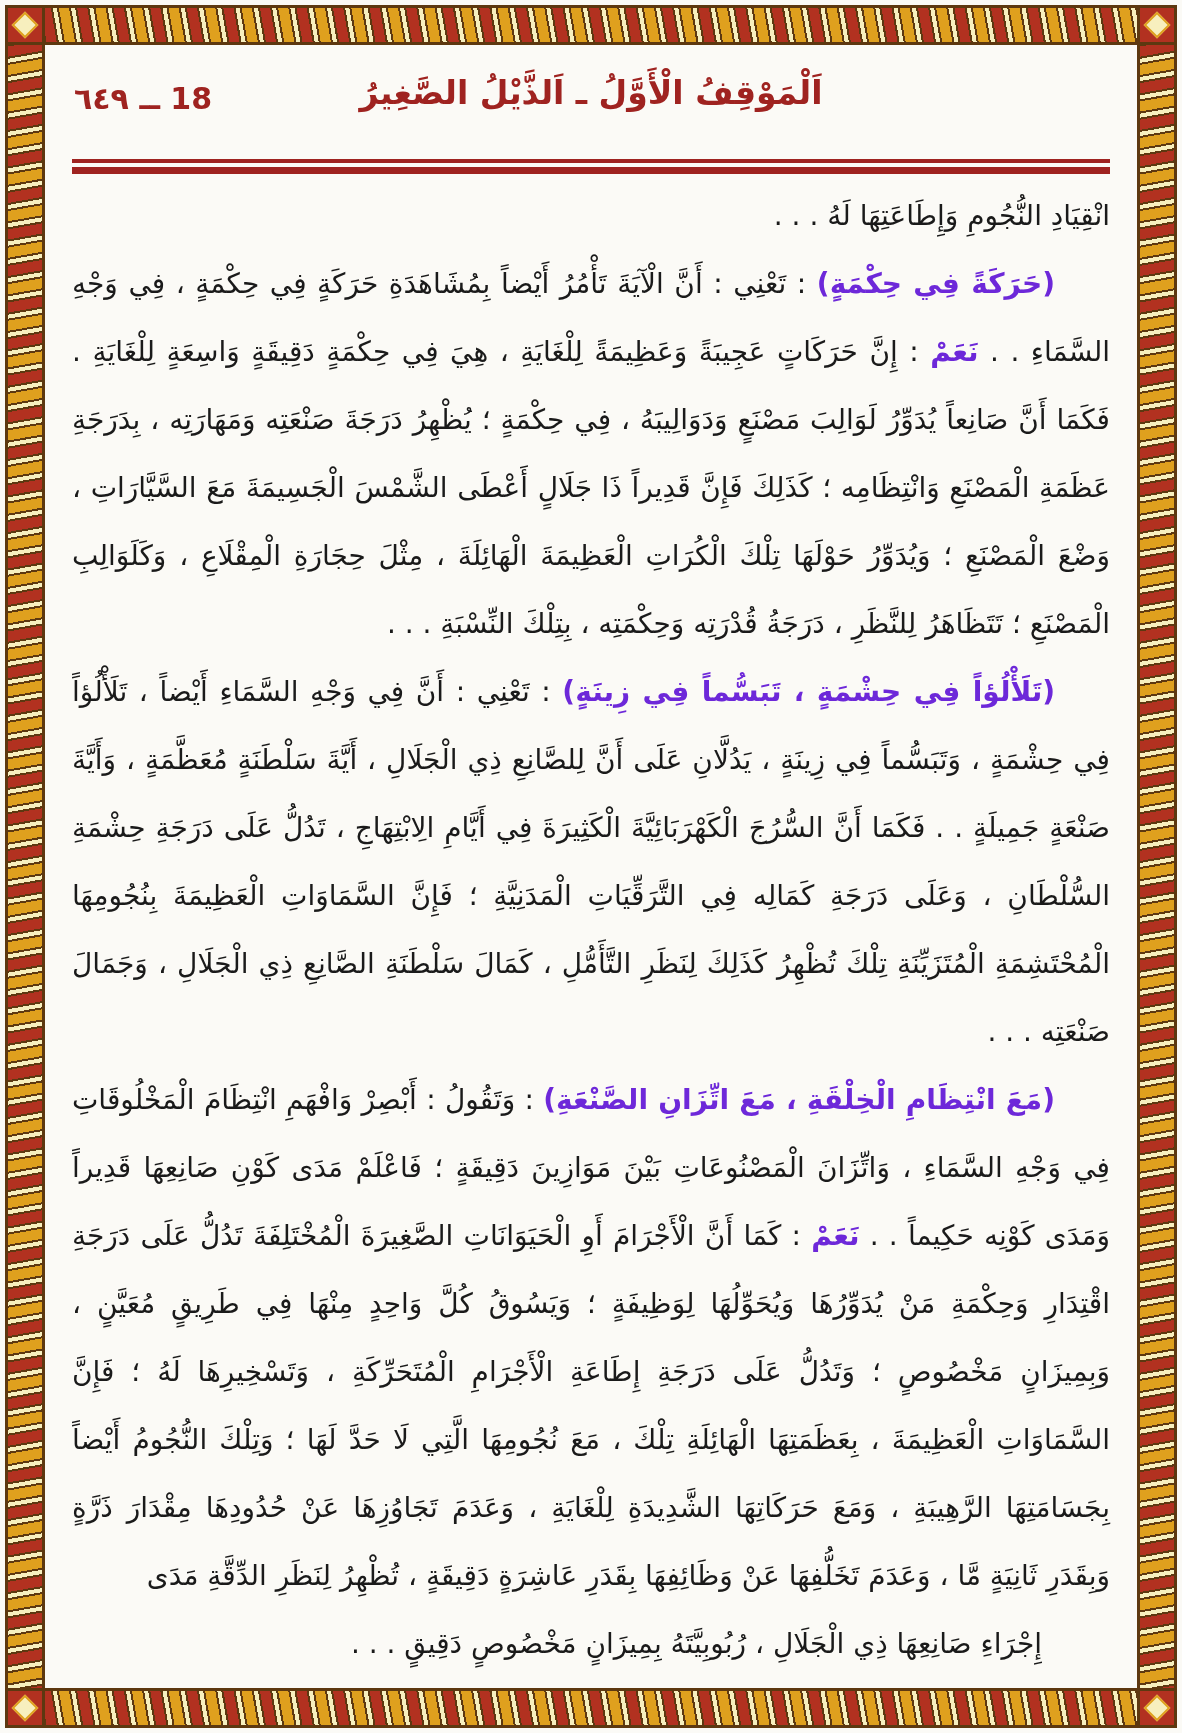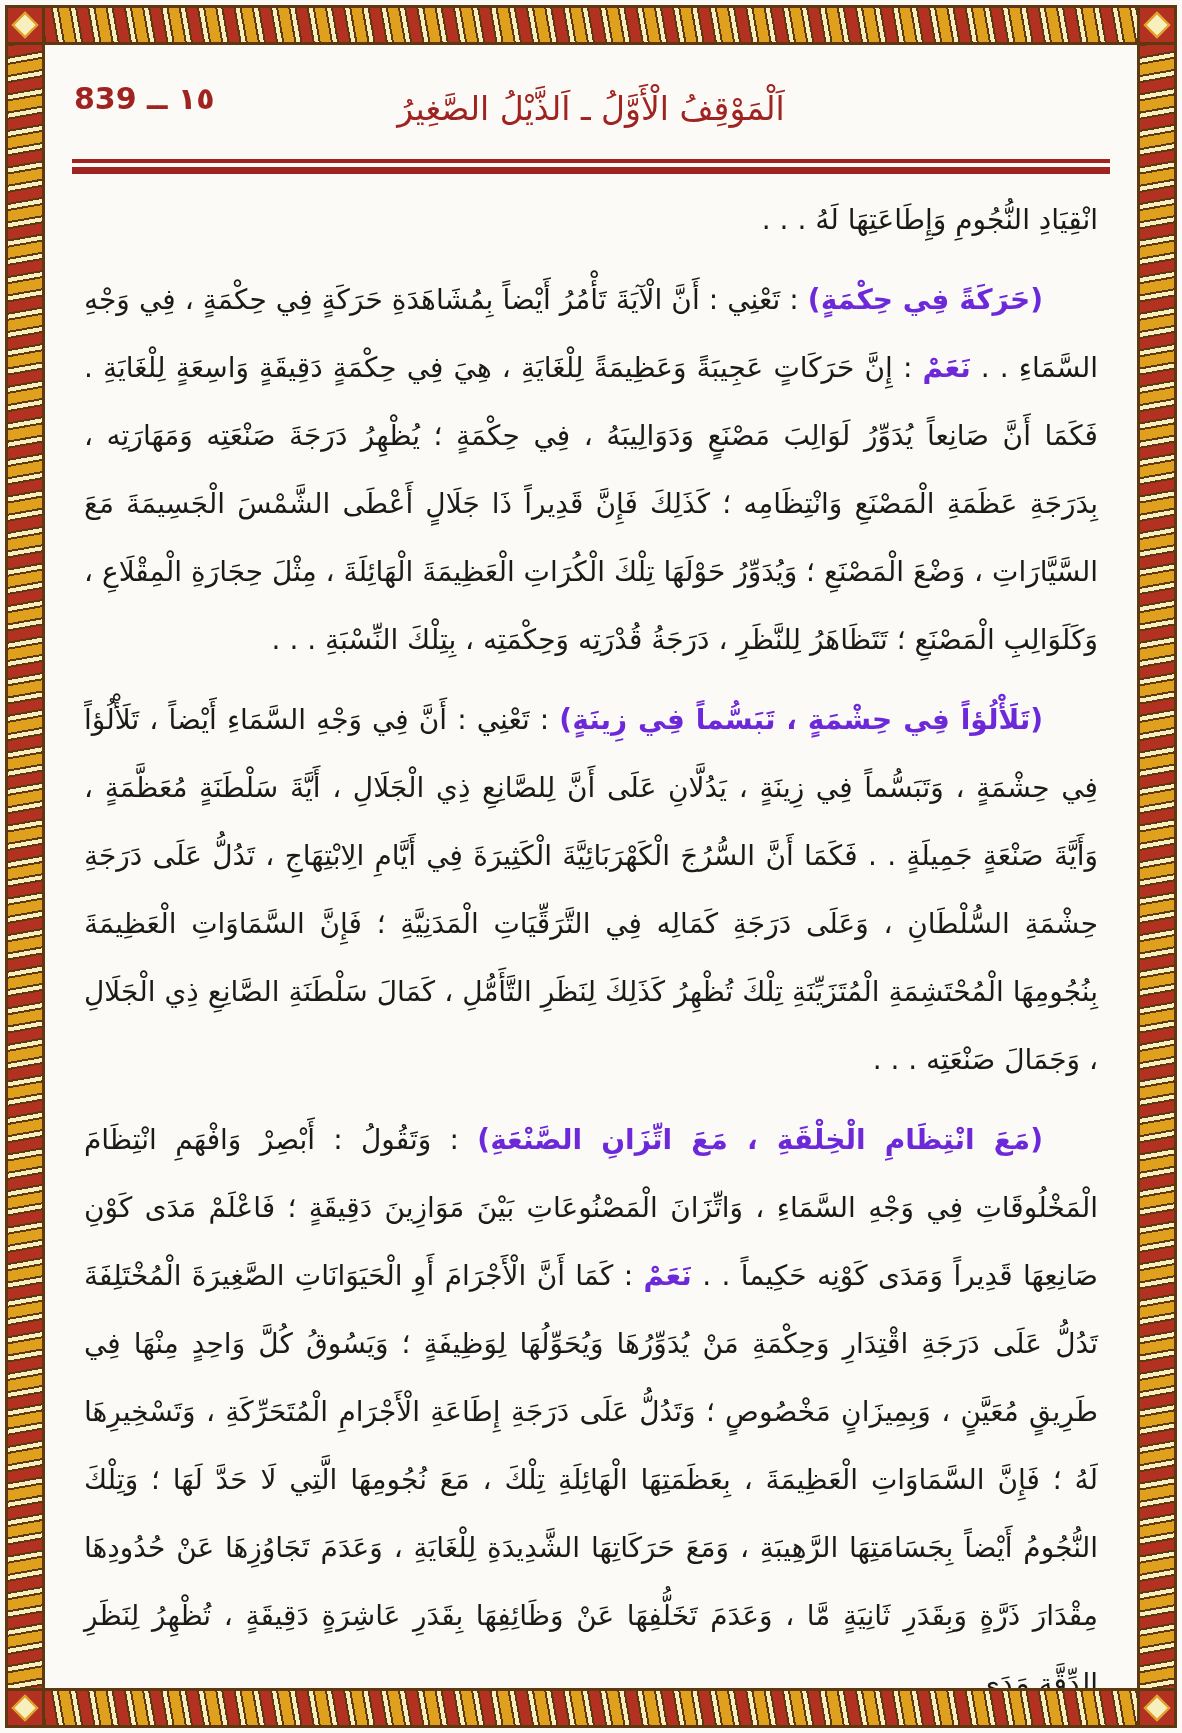--- a/index.html
+++ b/index.html
@@ -56,37 +56,37 @@
     padding: 0 27px; box-sizing: border-box;
     direction: rtl;
   }
   .header { position: relative; padding-top: 26px; height: 72px; }
   .page-num {
     position: absolute; left: 2px; top: 36px;
     font-size: 30px; font-weight: bold; color: #9f2320;
     letter-spacing: 2px;
   }
   .title {
-    margin: 16px; text-align: center;
-    font-size: 33px; font-weight: normal; color: #9f2320;
+    margin: 0; text-align: center;
+    font-size: 33px; font-weight: bold; color: #9f2320;
     line-height: 44px;
   }
   .double-rule {
     height: 15px; margin-top: 16px;
     border-top: 4px solid #9f2320;
     border-bottom: 7px solid #9f2320;
     box-sizing: border-box;
   }
   .body-text {
     margin-top: 8px;
     font-size: 28px; line-height: 68px;
     color: #1a1a1a;
     text-align: justify;
   }
-  .body-text p { margin: 12px; }
+  .body-text p { margin: 0; }
   .body-text p.indent { text-indent: 55px; }
   .body-text p.closing { padding-right: 68px; }
   .red { color: #6d28d9; font-weight: bold; }
 </style>
 </head>
 <body>
 
 <div class="page">
 
   <div class="frame frame-h frame-top"></div>
@@ -94,27 +94,28 @@
   <div class="frame frame-v frame-left"></div>
   <div class="frame frame-v frame-right"></div>
   <div class="corner corner-tl"></div>
   <div class="corner corner-tr"></div>
   <div class="corner corner-bl"></div>
   <div class="corner corner-br"></div>
 
   <div class="content">
 
     <div class="header">
-      <span class="page-num">١٥ ــ 839</span>
+      <span class="page-num">18 ــ ٦٤٩</span>
       <h1 class="title">اَلْمَوْقِفُ الْأَوَّلُ ـ اَلذَّيْلُ الصَّغِيرُ</h1>
     </div>
 
     <div class="double-rule"></div>
 
     <div class="body-text">
         <p class=""><span>انْقِيَادِ النُّجُومِ وَإِطَاعَتِهَا لَهُ . . .</span></p>
         <p class="indent"><span class="red">(حَرَكَةً فِي حِكْمَةٍ)</span><span> : تَعْنِي : أَنَّ الْآيَةَ تَأْمُرُ أَيْضاً بِمُشَاهَدَةِ حَرَكَةٍ فِي حِكْمَةٍ ، فِي وَجْهِ السَّمَاءِ . . </span><span class="red">نَعَمْ</span><span> : إِنَّ حَرَكَاتٍ عَجِيبَةً وَعَظِيمَةً لِلْغَايَةِ ، هِيَ فِي حِكْمَةٍ دَقِيقَةٍ وَاسِعَةٍ لِلْغَايَةِ . فَكَمَا أَنَّ صَانِعاً يُدَوِّرُ لَوَالِبَ مَصْنَعٍ وَدَوَالِيبَهُ ، فِي حِكْمَةٍ ؛ يُظْهِرُ دَرَجَةَ صَنْعَتِه وَمَهَارَتِه ، بِدَرَجَةِ عَظَمَةِ الْمَصْنَعِ وَانْتِظَامِه ؛ كَذَلِكَ فَإِنَّ قَدِيراً ذَا جَلَالٍ أَعْطَى الشَّمْسَ الْجَسِيمَةَ مَعَ السَّيَّارَاتِ ، وَضْعَ الْمَصْنَعِ ؛ وَيُدَوِّرُ حَوْلَهَا تِلْكَ الْكُرَاتِ الْعَظِيمَةَ الْهَائِلَةَ ، مِثْلَ حِجَارَةِ الْمِقْلَاعِ ، وَكَلَوَالِبِ الْمَصْنَعِ ؛ تَتَظَاهَرُ لِلنَّظَرِ ، دَرَجَةُ قُدْرَتِه وَحِكْمَتِه ، بِتِلْكَ النِّسْبَةِ . . .</span></p>
         <p class="indent"><span class="red">(تَلَأْلُؤاً فِي حِشْمَةٍ ، تَبَسُّماً فِي زِينَةٍ)</span><span> : تَعْنِي : أَنَّ فِي وَجْهِ السَّمَاءِ أَيْضاً ، تَلَأْلُؤاً فِي حِشْمَةٍ ، وَتَبَسُّماً فِي زِينَةٍ ، يَدُلَّانِ عَلَى أَنَّ لِلصَّانِعِ ذِي الْجَلَالِ ، أَيَّةَ سَلْطَنَةٍ مُعَظَّمَةٍ ، وَأَيَّةَ صَنْعَةٍ جَمِيلَةٍ . . فَكَمَا أَنَّ السُّرُجَ الْكَهْرَبَائِيَّةَ الْكَثِيرَةَ فِي أَيَّامِ الِابْتِهَاجِ ، تَدُلُّ عَلَى دَرَجَةِ حِشْمَةِ السُّلْطَانِ ، وَعَلَى دَرَجَةِ كَمَالِه فِي التَّرَقِّيَاتِ الْمَدَنِيَّةِ ؛ فَإِنَّ السَّمَاوَاتِ الْعَظِيمَةَ بِنُجُومِهَا الْمُحْتَشِمَةِ الْمُتَزَيِّنَةِ تِلْكَ تُظْهِرُ كَذَلِكَ لِنَظَرِ التَّأَمُّلِ ، كَمَالَ سَلْطَنَةِ الصَّانِعِ ذِي الْجَلَالِ ، وَجَمَالَ صَنْعَتِه . . .</span></p>
         <p class="indent"><span class="red">(مَعَ انْتِظَامِ الْخِلْقَةِ ، مَعَ اتِّزَانِ الصَّنْعَةِ)</span><span> : وَتَقُولُ : أَبْصِرْ وَافْهَمِ انْتِظَامَ الْمَخْلُوقَاتِ فِي وَجْهِ السَّمَاءِ ، وَاتِّزَانَ الْمَصْنُوعَاتِ بَيْنَ مَوَازِينَ دَقِيقَةٍ ؛ فَاعْلَمْ مَدَى كَوْنِ صَانِعِهَا قَدِيراً وَمَدَى كَوْنِه حَكِيماً . . </span><span class="red">نَعَمْ</span><span> : كَمَا أَنَّ الْأَجْرَامَ أَوِ الْحَيَوَانَاتِ الصَّغِيرَةَ الْمُخْتَلِفَةَ تَدُلُّ عَلَى دَرَجَةِ اقْتِدَارِ وَحِكْمَةِ مَنْ يُدَوِّرُهَا وَيُحَوِّلُهَا لِوَظِيفَةٍ ؛ وَيَسُوقُ كُلَّ وَاحِدٍ مِنْهَا فِي طَرِيقٍ مُعَيَّنٍ ، وَبِمِيزَانٍ مَخْصُوصٍ ؛ وَتَدُلُّ عَلَى دَرَجَةِ إِطَاعَةِ الْأَجْرَامِ الْمُتَحَرِّكَةِ ، وَتَسْخِيرِهَا لَهُ ؛ فَإِنَّ السَّمَاوَاتِ الْعَظِيمَةَ ، بِعَظَمَتِهَا الْهَائِلَةِ تِلْكَ ، مَعَ نُجُومِهَا الَّتِي لَا حَدَّ لَهَا ؛ وَتِلْكَ النُّجُومُ أَيْضاً بِجَسَامَتِهَا الرَّهِيبَةِ ، وَمَعَ حَرَكَاتِهَا الشَّدِيدَةِ لِلْغَايَةِ ، وَعَدَمَ تَجَاوُزِهَا عَنْ حُدُودِهَا مِقْدَارَ ذَرَّةٍ وَبِقَدَرِ ثَانِيَةٍ مَّا ، وَعَدَمَ تَخَلُّفِهَا عَنْ وَظَائِفِهَا بِقَدَرِ عَاشِرَةٍ دَقِيقَةٍ ، تُظْهِرُ لِنَظَرِ الدِّقَّةِ مَدَى</span></p>
+        <p class=" closing"><span>إِجْرَاءِ صَانِعِهَا ذِي الْجَلَالِ ، رُبُوبِيَّتَهُ بِمِيزَانٍ مَخْصُوصٍ دَقِيقٍ . . .</span></p>
       </div>
 
   </div>
 </div>
 
 </body></html>

